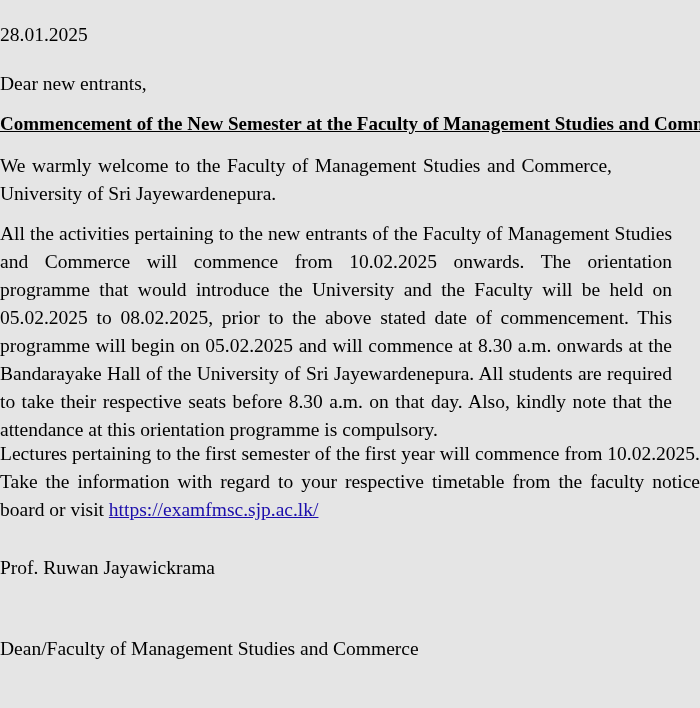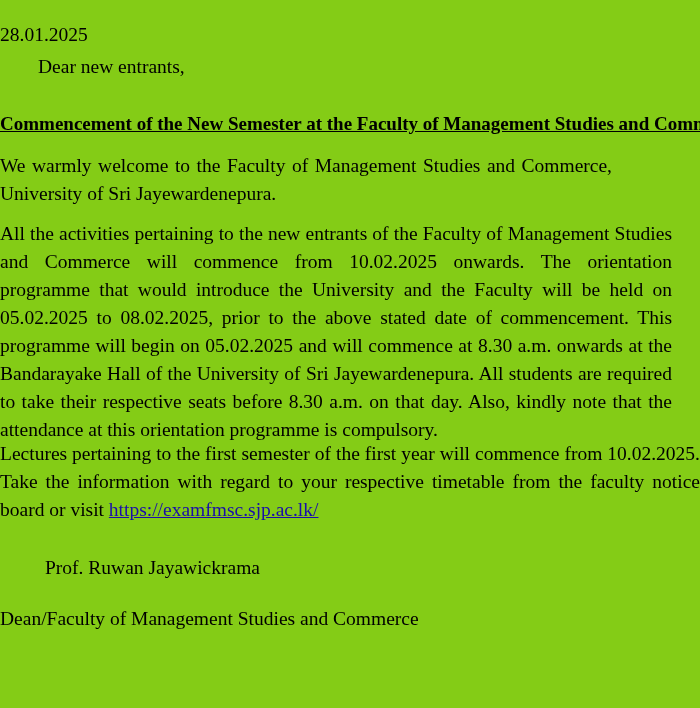--- a/index.html
+++ b/index.html
@@ -11,21 +11,21 @@
     width: 700px;
     height: 708px;
     overflow: hidden;
     font-family: "Liberation Serif", serif;
     color: #000000;
   }
   .page {
     position: relative;
     width: 700px;
     height: 708px;
-    background: #84cc16;
+    background: #e5e5e5;
   }
   
   .doc {
     position: absolute;
     left: -86px;
     top: 0;
     width: 786px;
     padding: 0;
   }
   .line-date {
@@ -36,23 +36,22 @@
     line-height: 26px;
     white-space: nowrap;
   }
   .block {
     position: absolute;
     font-size: 19.5px;
     line-height: 28px;
   }
   .salutation {
     left: 86px;
-    top: 53px;
+    top: 70px;
     white-space: nowrap;
-    margin-left: 38px;
   }
   .subject {
     left: 86px;
     top: 110px;
     font-weight: bold;
     text-decoration: underline;
     white-space: nowrap;
     font-size: 19px;
   }
   .para {
@@ -76,25 +75,24 @@
   }
   .link {
     color: #1a0dab;
     text-decoration: underline;
     margin-top: 20px;
   }
   .sign-name {
     left: 86px;
     top: 554px;
     white-space: nowrap;
-    padding-left: 45px;
   }
   .sign-title {
     left: 86px;
-    top: 605px;
+    top: 635px;
     white-space: nowrap;
   }
 </style>
 </head>
 <body>
 
 <div class="page">
   <div class="doc">
 
     <div class="line-date">28.01.2025</div>

